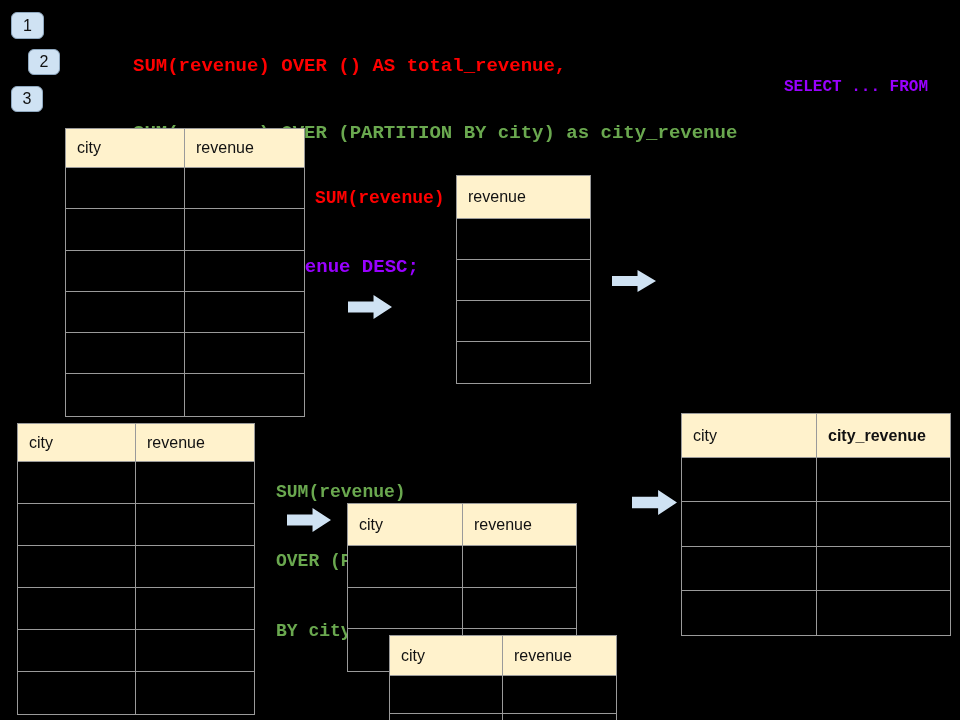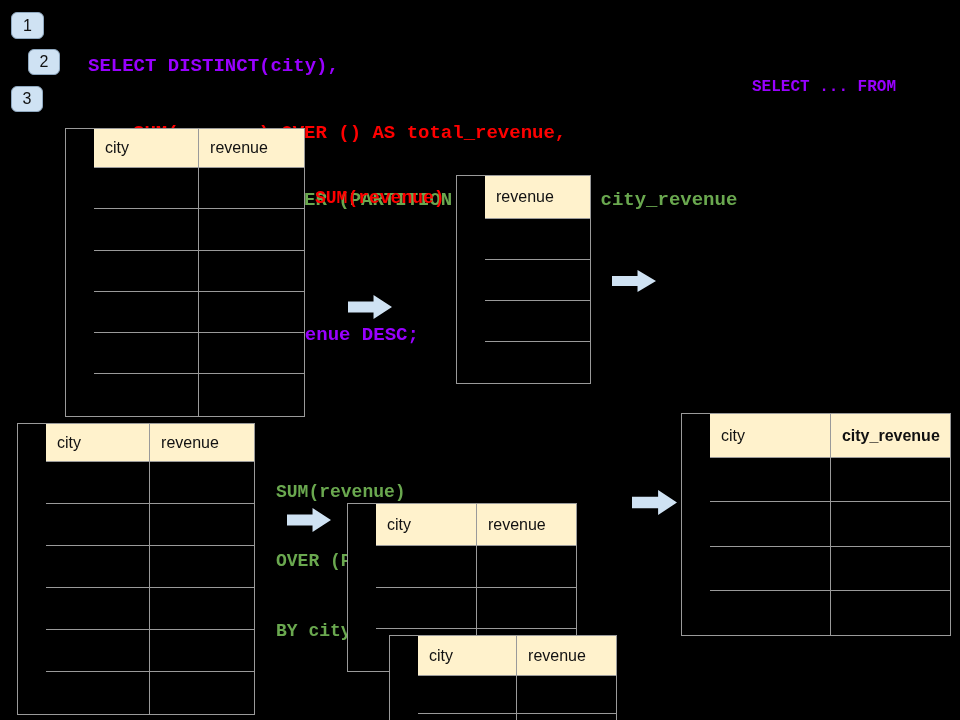--- a/index.html
+++ b/index.html
@@ -15,41 +15,40 @@
     font-size:16px;display:flex;align-items:center;justify-content:center;
     font-family:"Liberation Sans",sans-serif;
   }
   
   .code{
     position:absolute;left:88px;top:10px;
     font-family:"Liberation Mono",monospace;font-weight:bold;
     font-size:19px;line-height:22.4px;white-space:pre;
   }
   .ln{display:block;}
-  .c-purple{color:var(--purple,#9900ff);}
+  .c-purple{color:var(--purple,#9900ff);margin-left:32px;}
   .c-red{color:var(--red,#ff0000);}
   .c-green{color:var(--green,#6aa84f);}
   
   .note{
     position:absolute;left:752px;top:30px;
     font-family:"Liberation Mono",monospace;font-weight:bold;
     font-size:16px;line-height:23px;white-space:pre;
   }
   
   .lbl{
     position:absolute;font-family:"Liberation Mono",monospace;font-weight:bold;
     font-size:18px;white-space:pre;
   }
   .lbl-total{left:315px;top:136px;line-height:25px;}
   .lbl-part{left:276px;top:434px;line-height:23.3px;}
   
   .tbl{
     position:absolute;background:#000;box-sizing:border-box;
     border:1px solid var(--table-line,#9a9a9a);
-    padding-left:28px;
   }
   .tr{display:flex;box-sizing:border-box;height:var(--rh);
       border-bottom:1px solid var(--table-line,#9a9a9a);}
   .tr:last-child{border-bottom:none;}
   .tr.head{height:var(--hh);background:var(--table-header-fill,#fff2cc);}
   .cell{box-sizing:border-box;border-right:1px solid var(--table-line,#9a9a9a);height:100%;}
   .cell:last-child{border-right:none;}
   .th{display:flex;align-items:center;padding-left:11px;
       font-size:16px;color:var(--header-text,#111);}
   
@@ -61,21 +60,20 @@
 </head>
 <body>
 
 <div id="canvas">
 
   <div class="badge" style="left:11px;top:12px;width:31px;height:25px">1</div>
   <div class="badge" style="left:28px;top:49px;width:30px;height:24px">2</div>
   <div class="badge" style="left:11px;top:86px;width:30px;height:24px">3</div>
 
   <div class="code">
-    <span class="ln c-purple" style="margin-left:0">SELECT DISTINCT(city),</span>
     <span class="ln c-red" style="margin-left:45px">SUM(revenue) OVER () AS total_revenue,</span>
     <span class="ln c-green" style="margin-left:45px">SUM(revenue) OVER (PARTITION BY city) as city_revenue</span>
     <span class="ln c-purple" style="margin-left:23px">FROM rides</span>
     <span class="ln c-purple" style="margin-left:23px">ORDER by city_revenue DESC;</span>
   </div>
 
   <div class="note c-purple">
     <span class="ln">SELECT ... FROM</span>
   </div>
 

